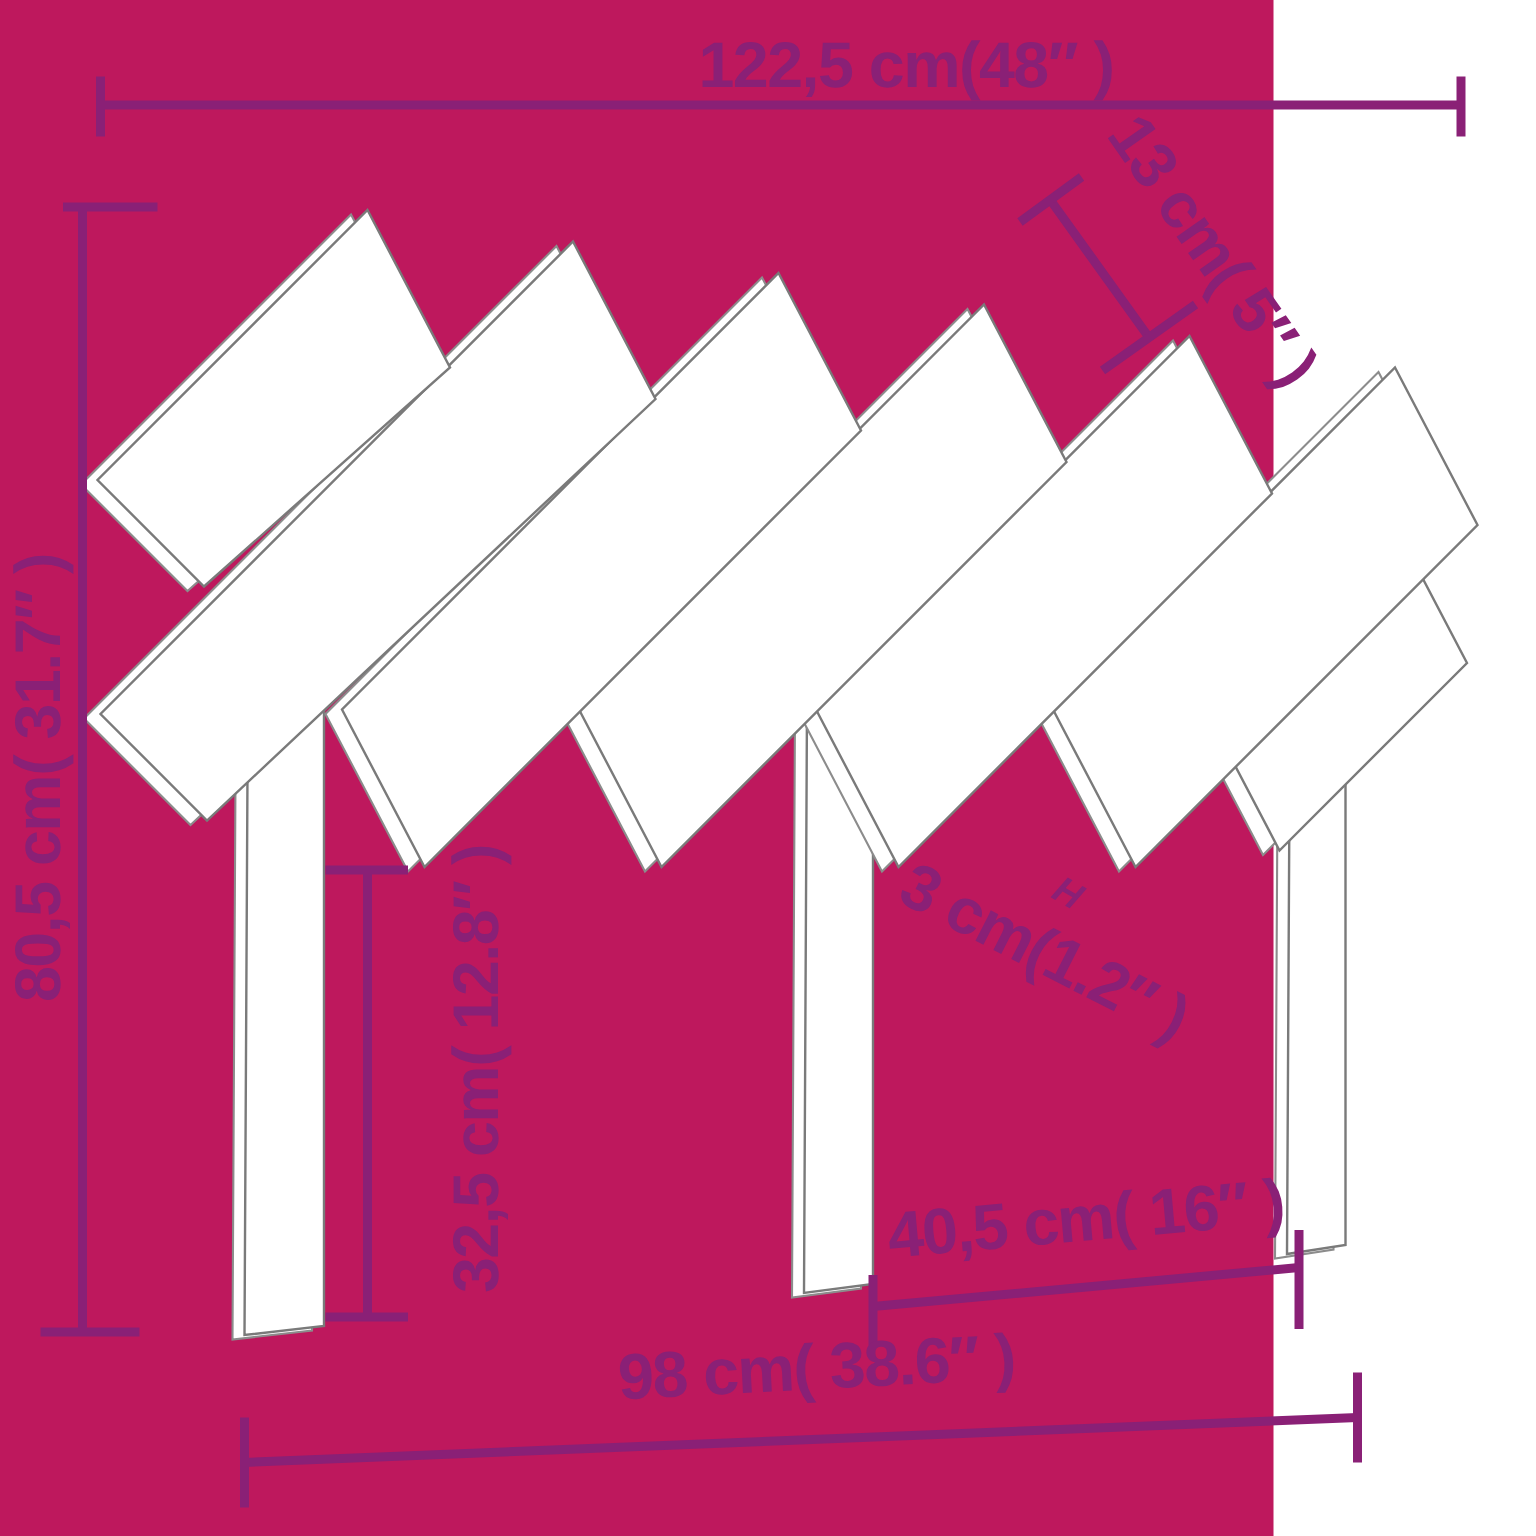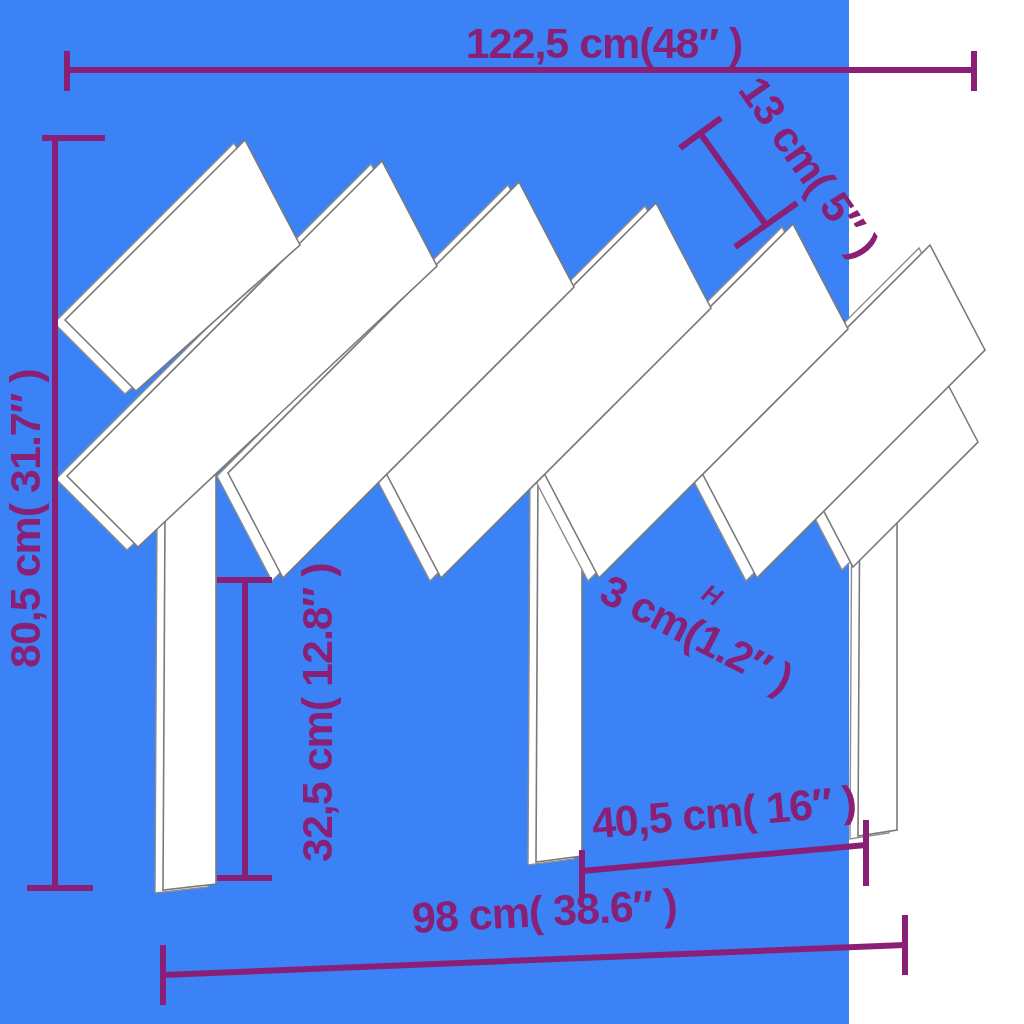--- a/index.html
+++ b/index.html
@@ -8,21 +8,21 @@
     background: #ffffff;
     width: 1024px;
     height: 1024px;
     overflow: hidden;
     font-family: "Liberation Sans", sans-serif;
   }
   .stage {
     position: relative;
     width: 849px;
     height: 1024px;
-    background: #3b82f6;
+    background: #be185d;
   }
   svg { display: block; }
 
   
   .wood-back {
     fill: #ffffff;
     stroke: #8c8c8c;
     stroke-width: 1.4;
     stroke-linejoin: miter;
   }

